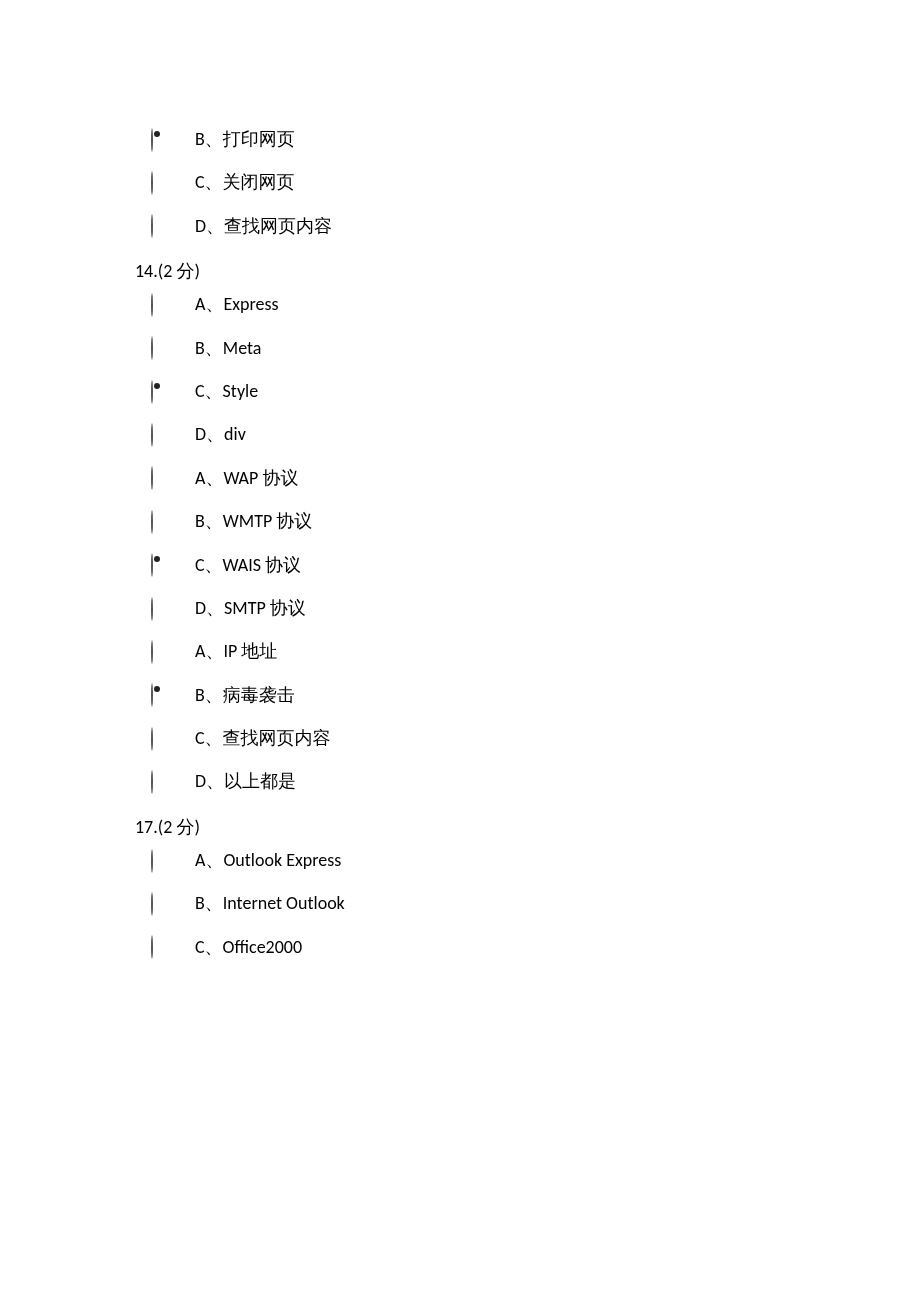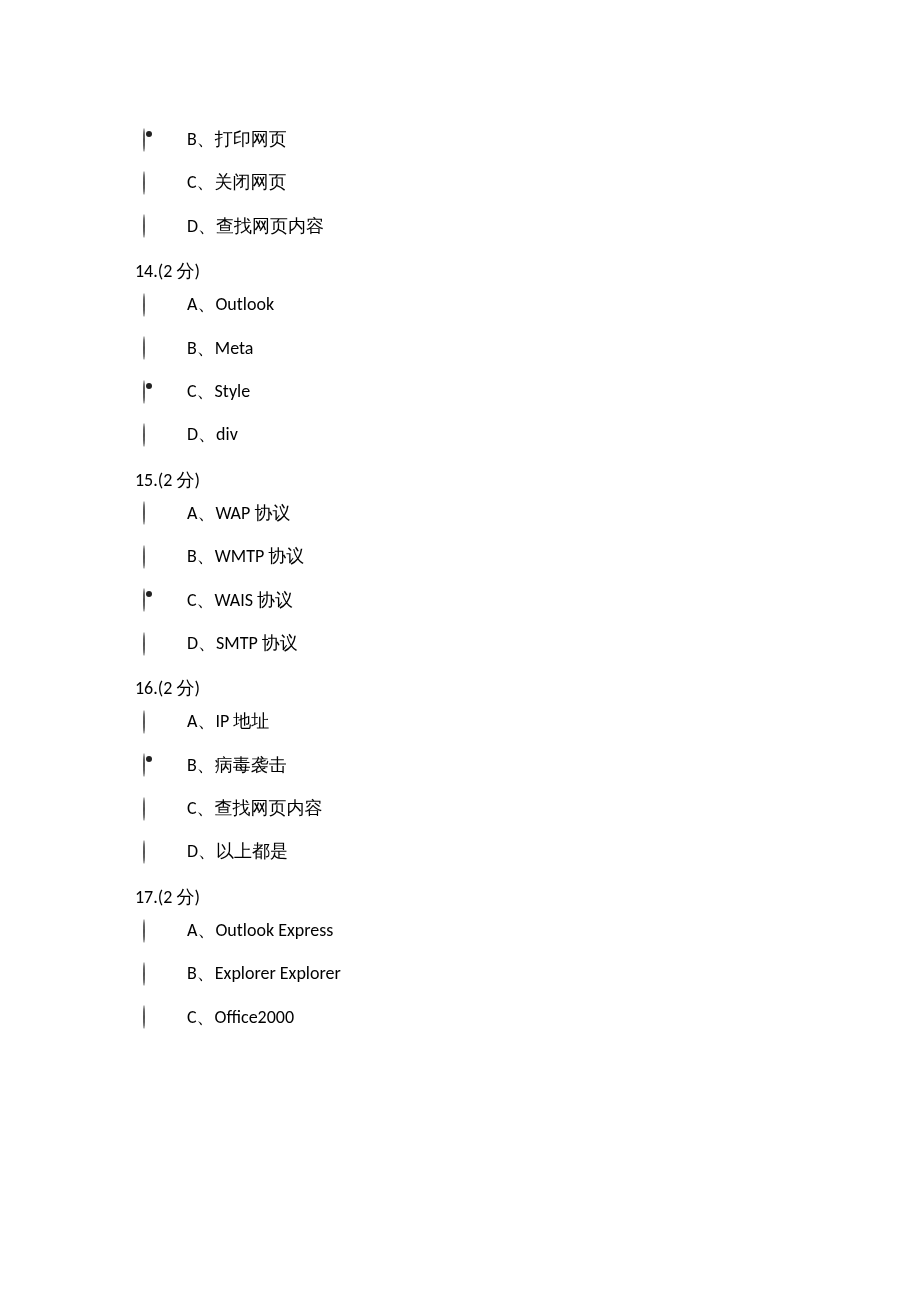--- a/index.html
+++ b/index.html
@@ -8,21 +8,21 @@
       font-family: "Calibri", "Microsoft YaHei", "SimSun", sans-serif;
       font-size: 18px;
       color: #000;
       padding: 110px 135px 60px 135px;
       width: 920px;
       line-height: 1.3;
     }
     .option-row {
       display: flex;
       align-items: center;
-      margin: 8px 0 20px 8px;
+      margin: 8px 0 20px 16px;
     }
     .radio-wrap {
       width: 16px;
       height: 16px;
       flex-shrink: 0;
       margin-right: 28px;
       position: relative;
       top: -3px;
     }
     .radio-outer {
@@ -68,57 +68,55 @@
 <div class="option-row">
   <span class="radio-wrap"><span class="radio-outer"></span></span>
   <span class="option-label">D、查找网页内容</span>
 </div>
 
 <div class="question-header">
   <div>14.(2 分)</div>
 </div>
 <div class="option-row">
   <span class="radio-wrap"><span class="radio-outer"></span></span>
-  <span class="option-label">A、Outlook</span>
+  <span class="option-label">A、Express</span>
 </div>
 <div class="option-row">
   <span class="radio-wrap"><span class="radio-outer"></span></span>
   <span class="option-label">B、Meta</span>
 </div>
 <div class="option-row">
   <span class="radio-wrap"><span class="radio-outer selected"></span></span>
   <span class="option-label">C、Style</span>
 </div>
 <div class="option-row">
   <span class="radio-wrap"><span class="radio-outer"></span></span>
   <span class="option-label">D、div</span>
 </div>
 
 <div class="question-header">
-  <div>15.(2 分)</div>
 </div>
 <div class="option-row">
   <span class="radio-wrap"><span class="radio-outer"></span></span>
   <span class="option-label">A、WAP 协议</span>
 </div>
 <div class="option-row">
   <span class="radio-wrap"><span class="radio-outer"></span></span>
   <span class="option-label">B、WMTP 协议</span>
 </div>
 <div class="option-row">
   <span class="radio-wrap"><span class="radio-outer selected"></span></span>
   <span class="option-label">C、WAIS 协议</span>
 </div>
 <div class="option-row">
   <span class="radio-wrap"><span class="radio-outer"></span></span>
   <span class="option-label">D、SMTP 协议</span>
 </div>
 
 <div class="question-header">
-  <div>16.(2 分)</div>
 </div>
 <div class="option-row">
   <span class="radio-wrap"><span class="radio-outer"></span></span>
   <span class="option-label">A、IP 地址</span>
 </div>
 <div class="option-row">
   <span class="radio-wrap"><span class="radio-outer selected"></span></span>
   <span class="option-label">B、病毒袭击</span>
 </div>
 <div class="option-row">
@@ -132,18 +130,18 @@
 
 <div class="question-header">
   <div>17.(2 分)</div>
 </div>
 <div class="option-row">
   <span class="radio-wrap"><span class="radio-outer"></span></span>
   <span class="option-label">A、Outlook Express</span>
 </div>
 <div class="option-row">
   <span class="radio-wrap"><span class="radio-outer"></span></span>
-  <span class="option-label">B、Explorer Explorer</span>
+  <span class="option-label">B、Internet Outlook</span>
 </div>
 <div class="option-row">
   <span class="radio-wrap"><span class="radio-outer"></span></span>
   <span class="option-label">C、Office2000</span>
 </div>
 
 </body></html>

